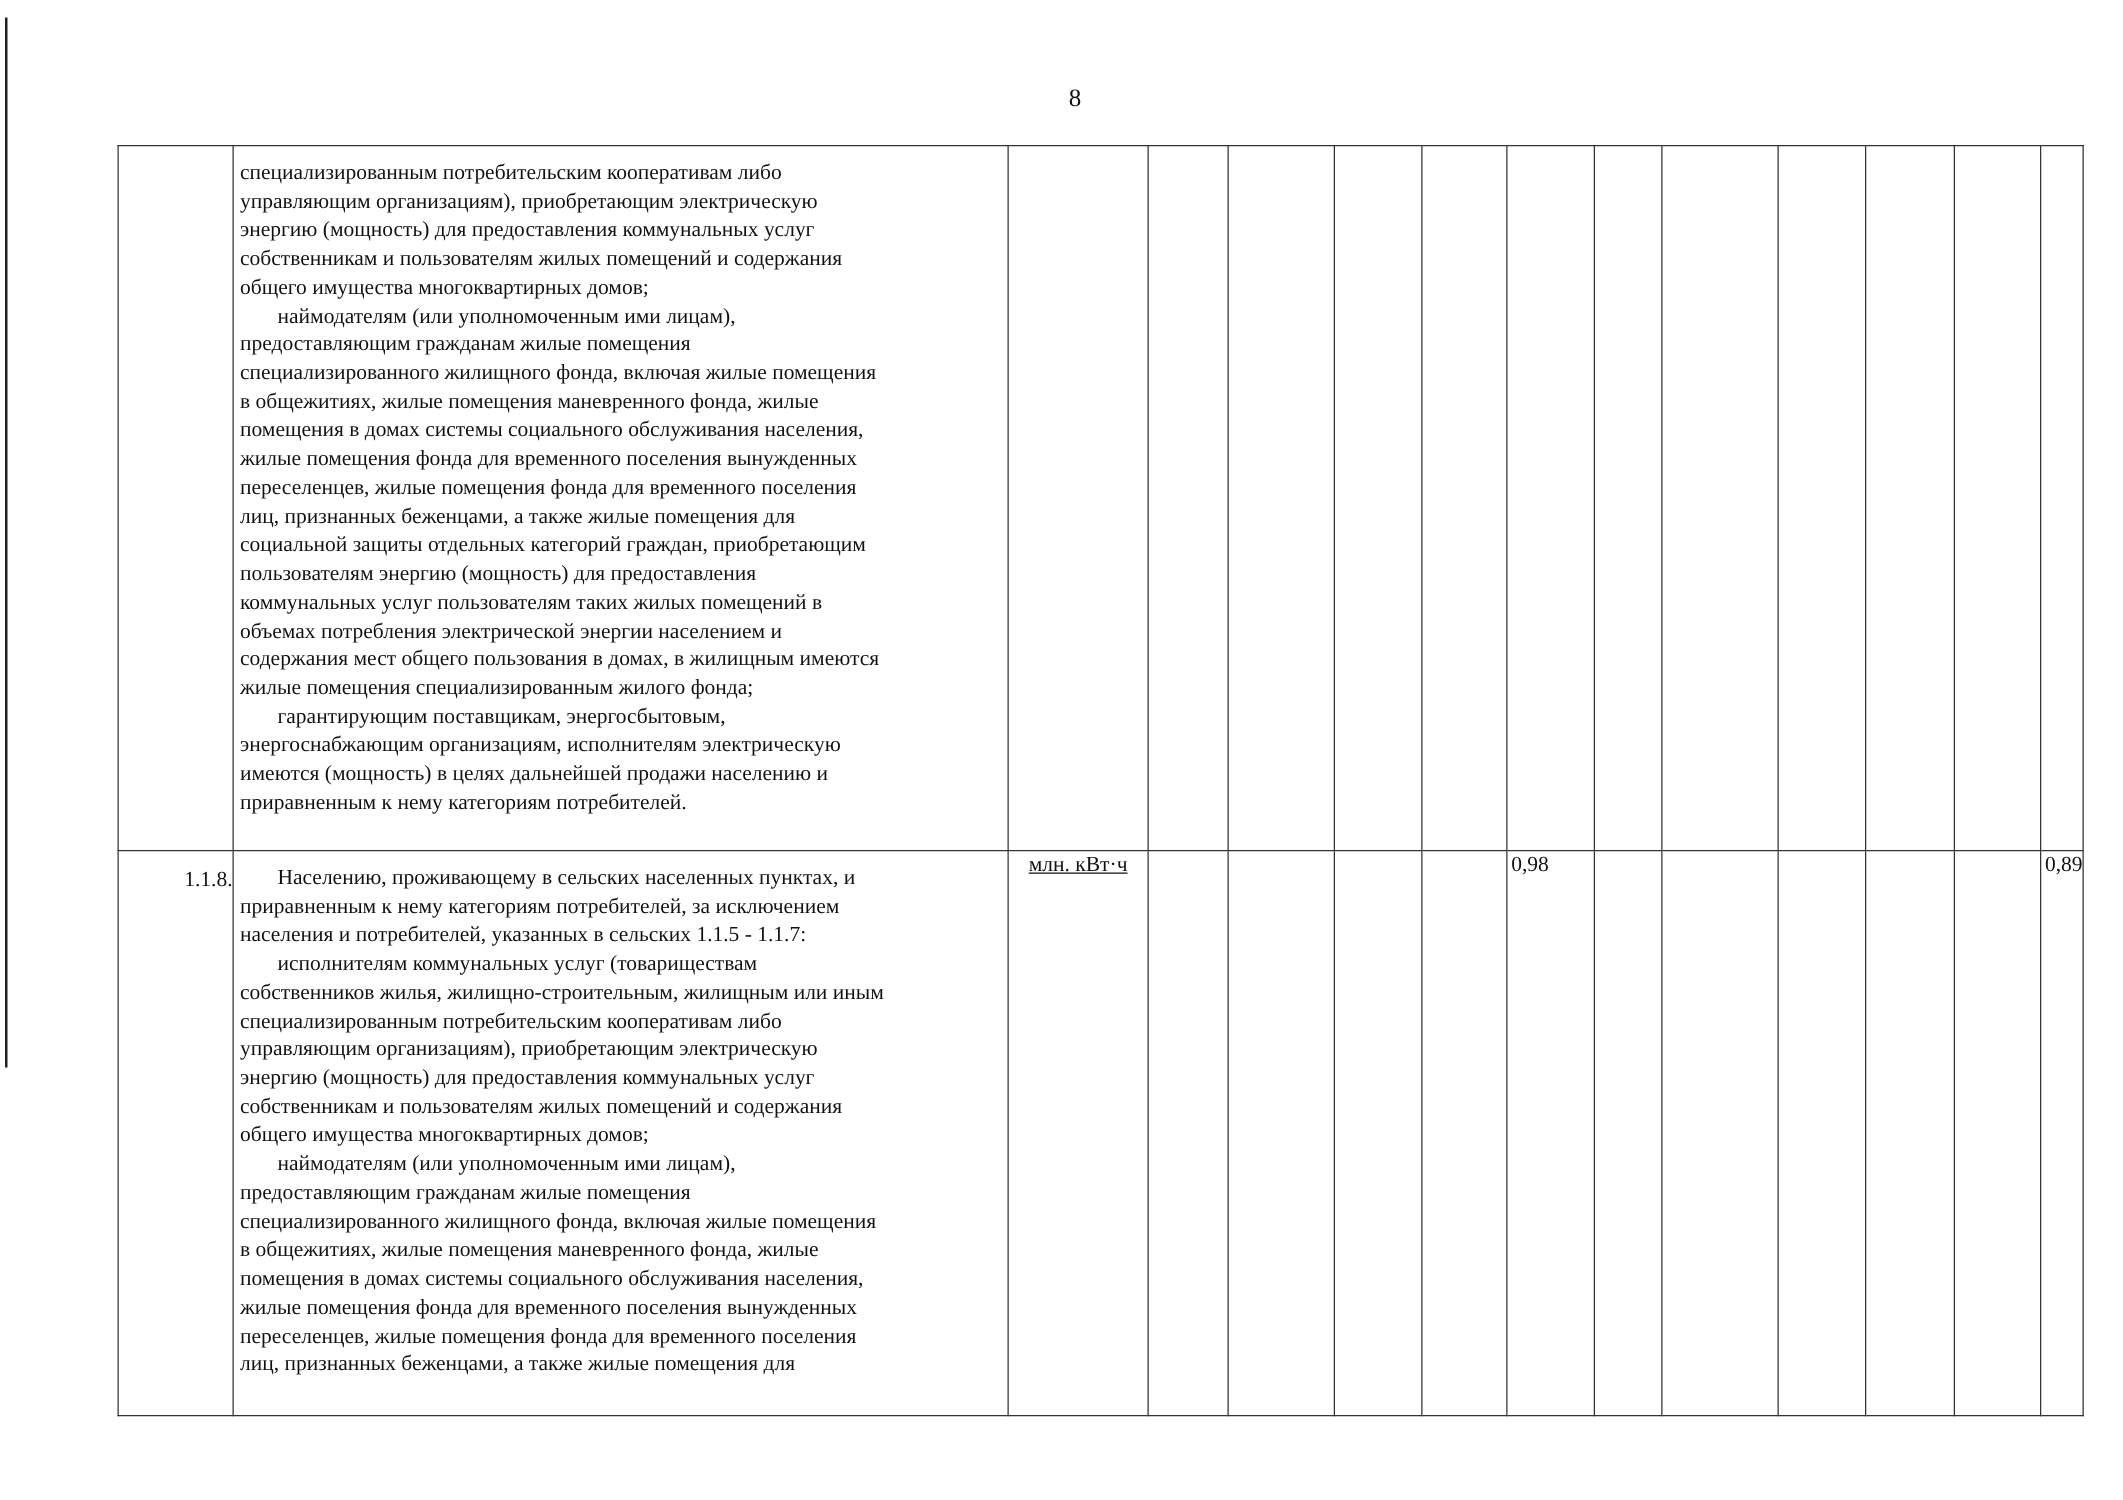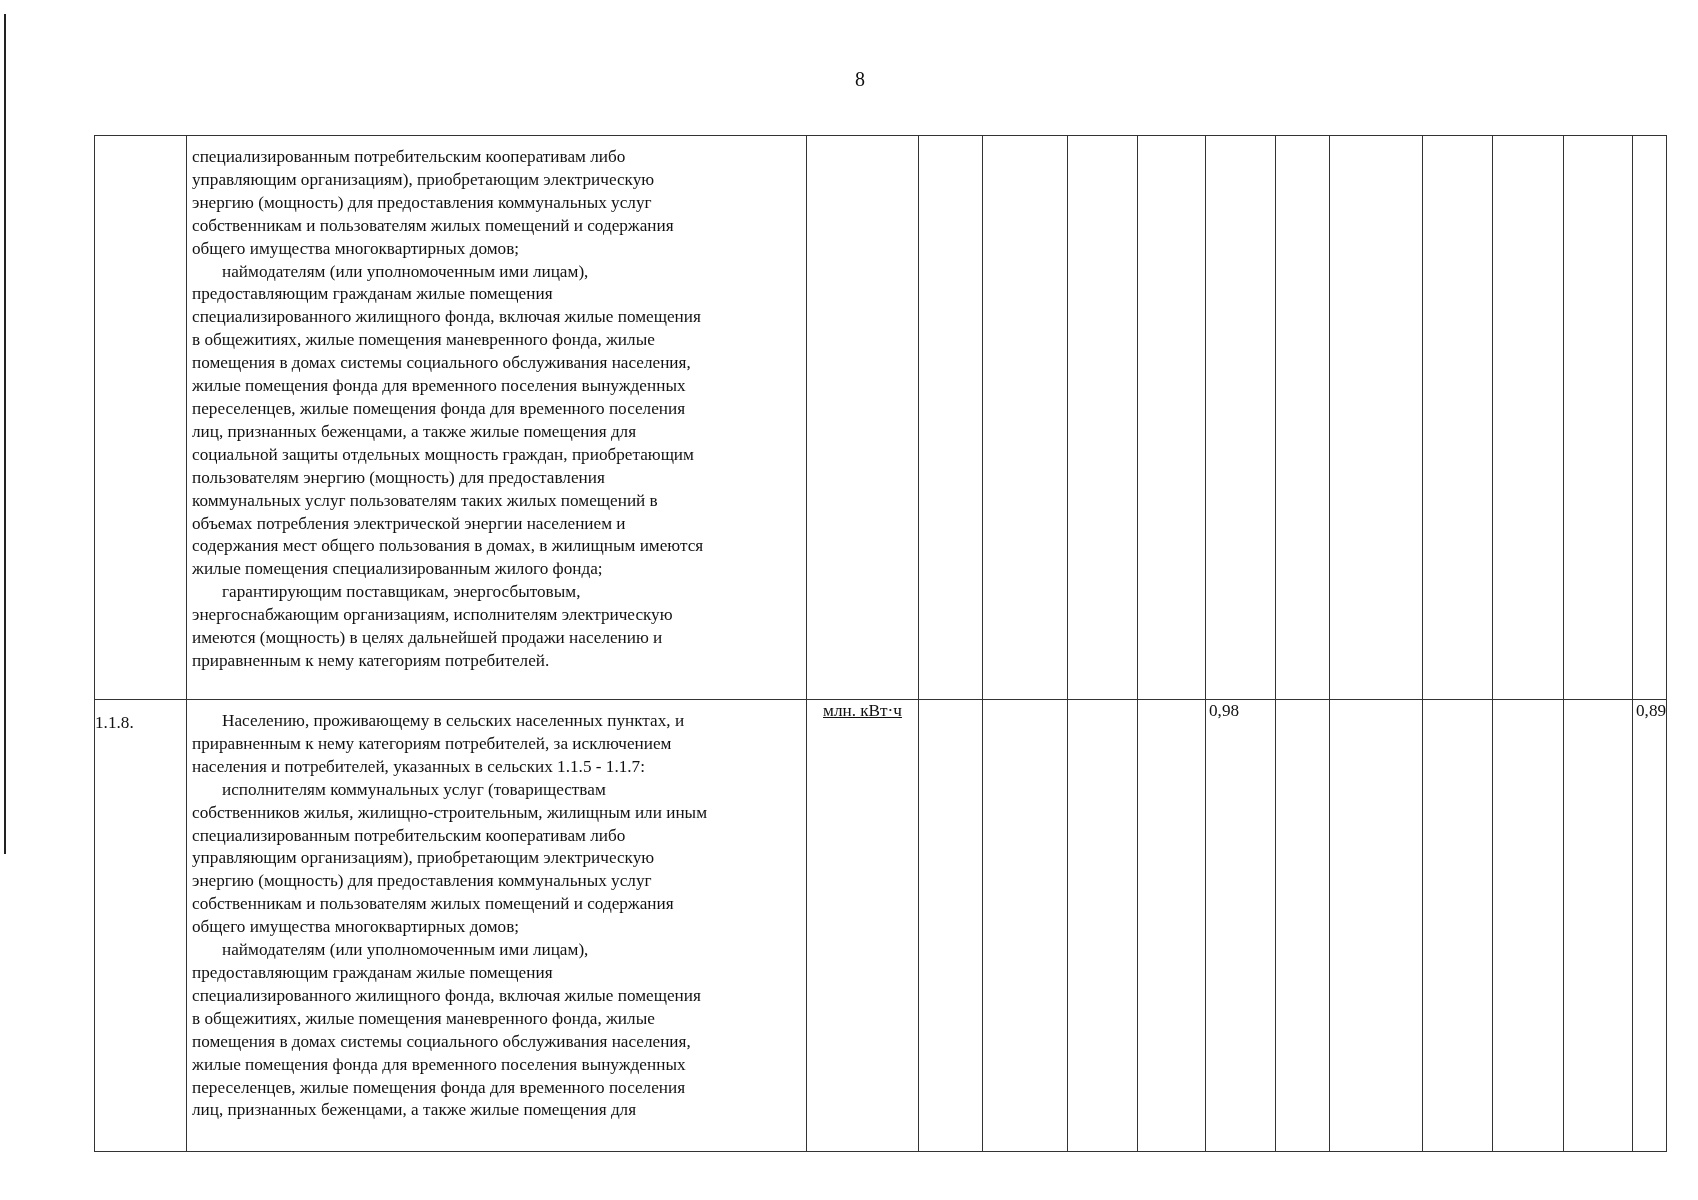--- a/index.html
+++ b/index.html
@@ -1,22 +1,22 @@
 <!DOCTYPE html>
 <html><head>
 <meta charset="utf-8">
 <style>
   html, body { margin:0; padding:0; background:#fff; }
   body { width:1698px; height:1200px; position:relative; overflow:hidden;
          font-family:"Liberation Serif","DejaVu Serif",serif; color:#111; }
   .margin-line { position:absolute; left:4px; top:14px; width:2px; height:840px; background:#222; }
   .page-num { position:absolute; left:848px; top:68px; width:24px; text-align:center; font-size:20px; }
-  table.doc { position:absolute; left:94px; top:135px; border-collapse:collapse; table-layout:fixed; }
+  table.doc { position:absolute; left:94px; top:116px; border-collapse:collapse; table-layout:fixed; }
   table.doc td { border:1.5px solid #333; vertical-align:top; padding:0; font-size:17.2px; line-height:22.9px; }
-  td.num { text-align:left; padding-top:12px !important; }
+  td.num { text-align:right; padding-top:12px !important; }
   td.txt { padding:10px 6px 0 5px !important; text-align:justify; }
   td.txt p { margin:0; text-align:justify; text-align-last:auto; }
   td.txt p.indent { text-indent:30px; }
   .row1 td { height:551px; }
   .row2 td { height:439px; }
   td.unit { text-align:center; vertical-align:bottom; padding-bottom:10px !important; white-space:nowrap;text-decoration:underline; }
   td.val { vertical-align:bottom; padding:0 0 10px 3px !important;margin-left:48px; }
   .justify-line { text-align-last:justify; }
 </style>
 </head>
@@ -51,21 +51,21 @@
           <p class="justify-line">собственникам и пользователям жилых помещений и содержания</p>
           <p class="">общего имущества многоквартирных домов;</p>
           <p class="indent justify-line">наймодателям (или уполномоченным ими лицам),</p>
           <p class="justify-line">предоставляющим гражданам жилые помещения</p>
           <p class="justify-line">специализированного жилищного фонда, включая жилые помещения</p>
           <p class="justify-line">в общежитиях, жилые помещения маневренного фонда, жилые</p>
           <p class="justify-line">помещения в домах системы социального обслуживания населения,</p>
           <p class="justify-line">жилые помещения фонда для временного поселения вынужденных</p>
           <p class="justify-line">переселенцев, жилые помещения фонда для временного поселения</p>
           <p class="justify-line">лиц, признанных беженцами, а также жилые помещения для</p>
-          <p class="justify-line">социальной защиты отдельных мощность граждан, приобретающим</p>
+          <p class="justify-line">социальной защиты отдельных категорий граждан, приобретающим</p>
           <p class="justify-line">пользователям энергию (мощность) для предоставления</p>
           <p class="justify-line">коммунальных услуг пользователям таких жилых помещений в</p>
           <p class="justify-line">объемах потребления электрической энергии населением и</p>
           <p class="justify-line">содержания мест общего пользования в домах, в жилищным имеются</p>
           <p class="">жилые помещения специализированным жилого фонда;</p>
           <p class="indent justify-line">гарантирующим поставщикам, энергосбытовым,</p>
           <p class="justify-line">энергоснабжающим организациям, исполнителям электрическую</p>
           <p class="justify-line">имеются (мощность) в целях дальнейшей продажи населению и</p>
           <p class="">приравненным к нему категориям потребителей.</p>
         </td>

